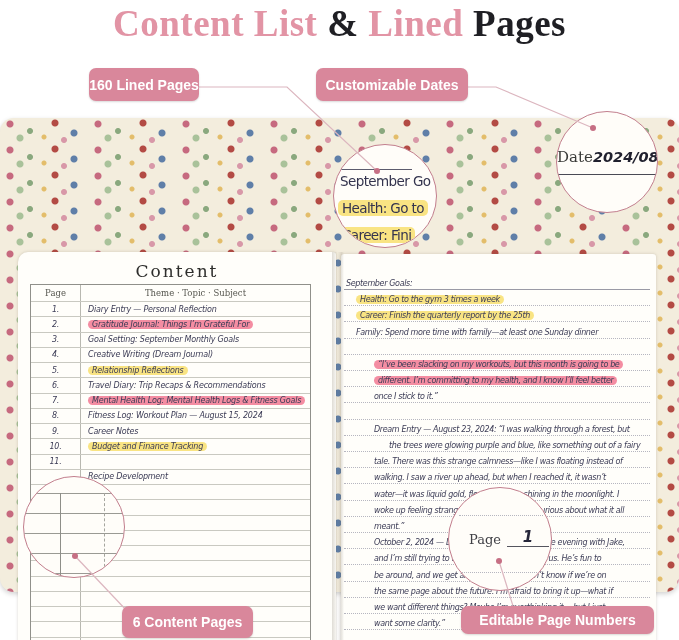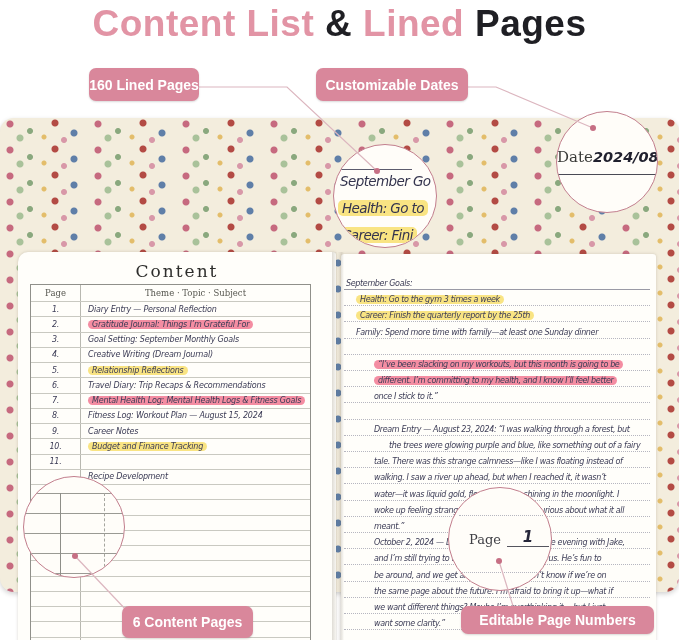--- a/index.html
+++ b/index.html
@@ -6,21 +6,21 @@
     --badge-pink:#d9879b; --title-pink:#e294a5; --title-dark:#1f1f24;
     --highlight-pink:#f48da2; --highlight-yellow:#f9e483;
     --ink:#3b3b55; --circle-border:#c27e8d;
   }
   html,body{margin:0;padding:0;background:#fff;}
   #stage{position:relative;width:679px;height:640px;background:#fff;overflow:hidden;
          font-family:"Liberation Sans",sans-serif;}
 
   
   #title{position:absolute;top:0;left:0;right:0;text-align:center;
-         font-size:37px;font-weight:bold;letter-spacing:.5px;line-height:48px;}
+         font-size:37px;font-weight:bold;letter-spacing:.5px;line-height:48px;font-family:Liberation Serif, serif;}
   .t-pink{color:var(--title-pink);}
   .t-dark{color:var(--title-dark);}
 
   
   .badge{position:absolute;display:flex;align-items:center;justify-content:center;
          background:var(--badge-pink);color:#fff;font-weight:bold;font-size:14px;
          border-radius:7px;z-index:50;box-shadow:0 1px 2px rgba(0,0,0,.15);white-space:nowrap;}
   #badge-lined{left:89px;top:68px;width:110px;height:33px;}
   #badge-dates{left:316px;top:68px;width:152px;height:33px;}
   #badge-content{left:122px;top:606px;width:131px;height:32px;}
@@ -67,21 +67,21 @@
   .rtext{position:absolute;bottom:1px;white-space:nowrap;
     font-family:"DejaVu Sans",sans-serif;font-style:italic;color:#3c3c56;
     font-size:8px;letter-spacing:-.35px;}
   .rtext s{text-decoration-thickness:1.5px;}
 
   
   .circle{position:absolute;border-radius:50%;background:#fffdf9;
     border:1.4px solid var(--circle-border);z-index:30;overflow:hidden;box-sizing:border-box;}
   #mag-circle{left:333px;top:144px;width:104px;height:104px;}
   #mag-topline{position:absolute;top:24px;left:0;width:78px;border-top:1.5px solid #5c5c6e;}
-  .mhand{position:absolute;white-space:nowrap;font-family:"DejaVu Sans",sans-serif;font-style:italic;
+  .mhand{position:absolute;white-space:nowrap;font-family:"DejaVu Sans",sans-serif;
     color:#34344e;font-size:13.5px;letter-spacing:-.6px;}
   #date-circle{left:556px;top:111px;width:102px;height:102px;}
   #date-row{position:absolute;top:36px;left:0;width:100%;text-align:center;white-space:nowrap;}
   #date-label{font-family:"DejaVu Serif",serif;font-size:15px;color:#3a3a38;}
   #date-value{font-family:"DejaVu Sans",sans-serif;font-style:italic;font-weight:bold;
     font-size:14.5px;color:#20202e;}
   #date-rule{position:absolute;top:62px;left:0;right:0;border-top:1.2px solid #4a4a55;}
   #content-circle{left:23px;top:476px;width:102px;height:102px;}
   .cc-h{position:absolute;left:0;right:0;border-top:1px solid #9a9a94;}
   #cc-v1{position:absolute;left:36px;top:16px;bottom:0;border-left:1px solid #8e8e88;}

